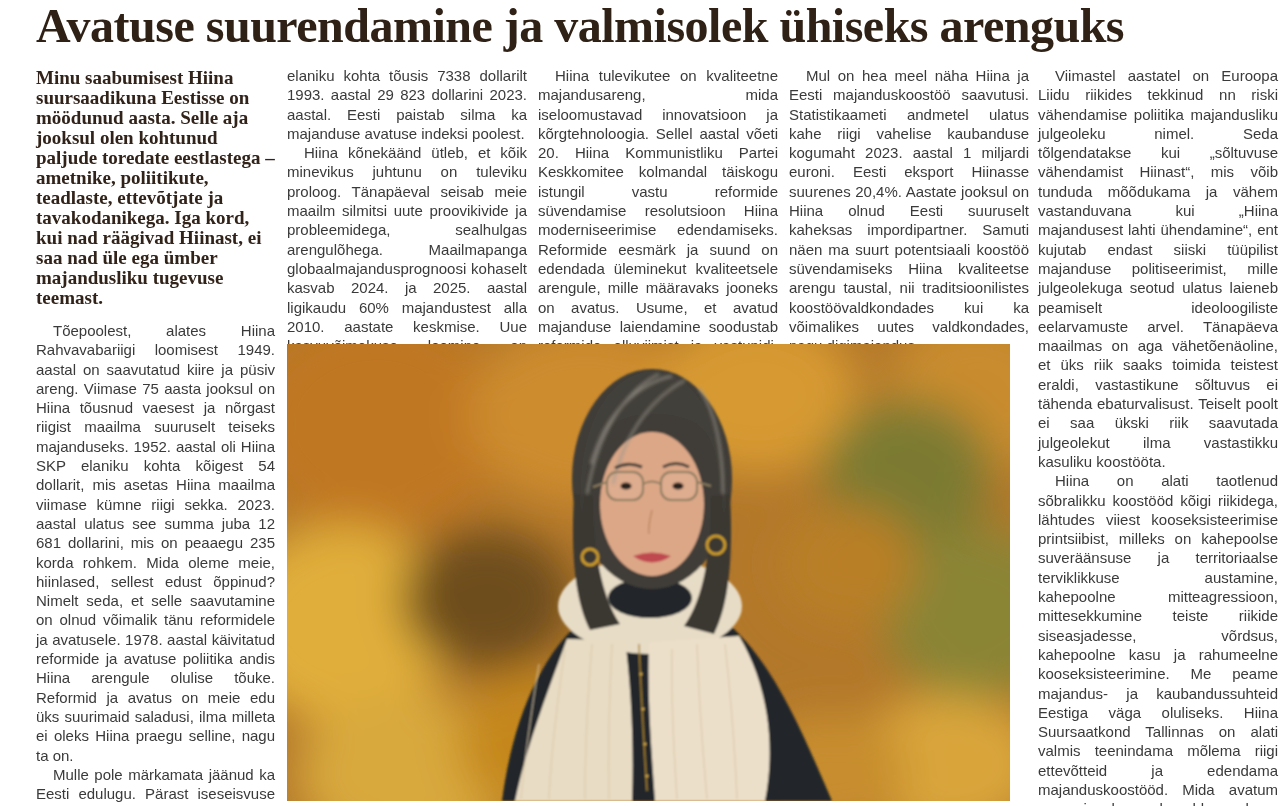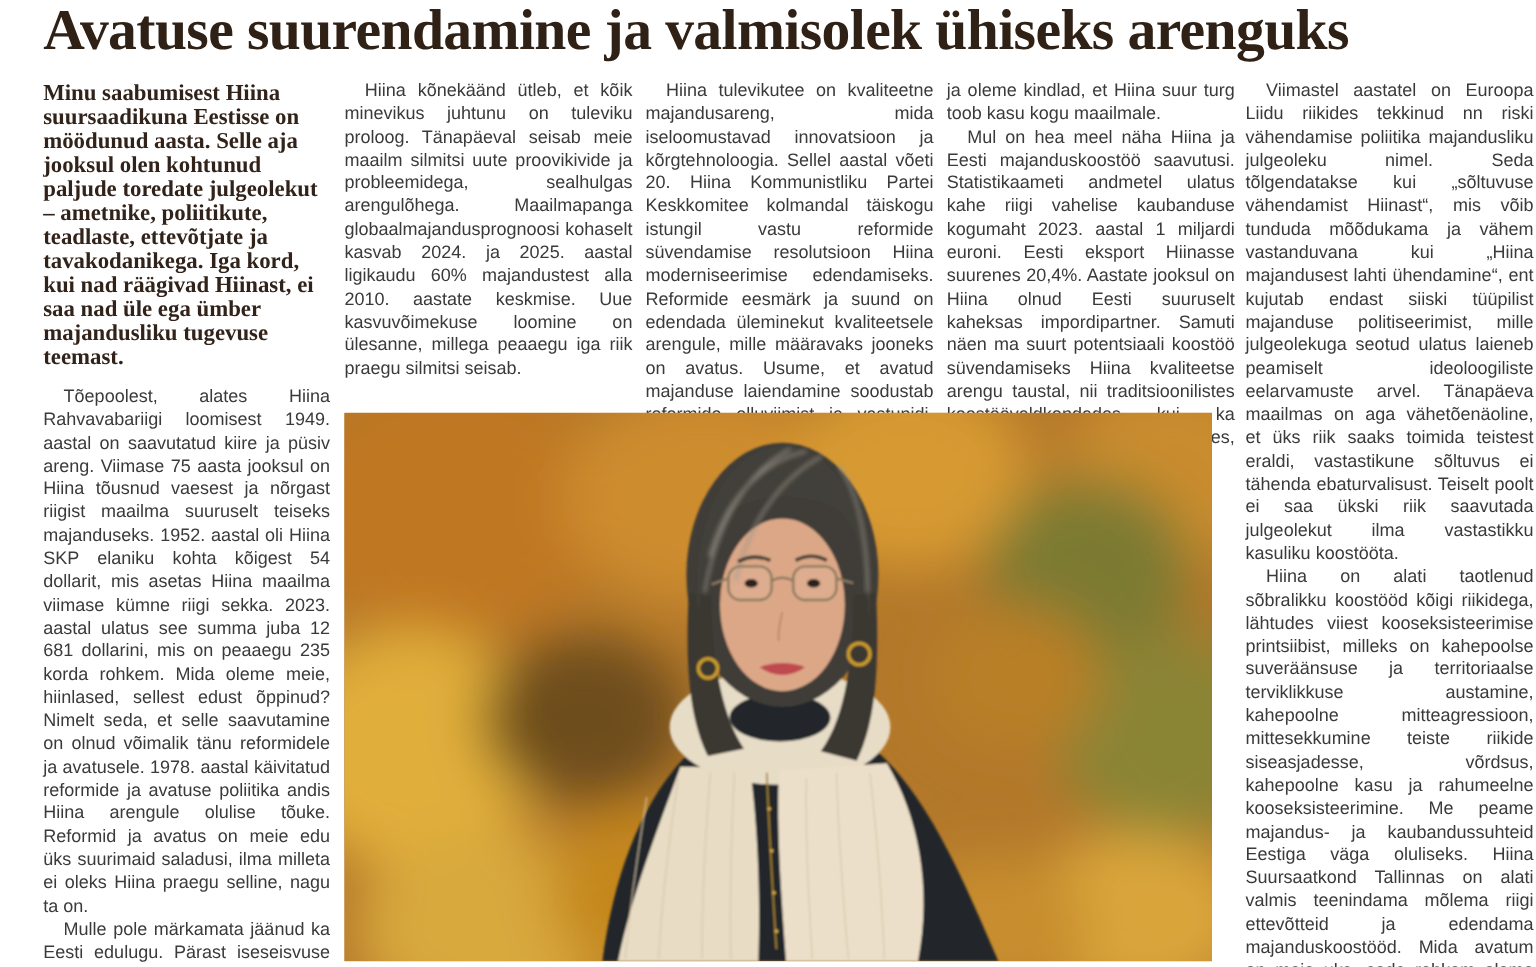--- a/index.html
+++ b/index.html
@@ -56,35 +56,35 @@
   .photo svg{display:block;width:100%;height:100%;}
 </style>
 </head>
 <body>
 
 <div class="page">
 
   <h1 class="headline">Avatuse suurendamine ja valmisolek ühiseks arenguks</h1>
 
   <div class="col col-1">
-    <p class="intro">Minu saabumisest Hiina suursaadikuna Eestisse on möödunud aasta. Selle aja jooksul olen kohtunud paljude toredate julgeolekut – ametnike, poliitikute, teadlaste, ettevõtjate ja tavakodanikega. Iga kord, kui nad räägivad Hiinast, ei saa nad üle ega ümber majandusliku tugevuse teemast.</p>
+    <p class="intro">Minu saabumisest Hiina suursaadikuna Eestisse on möödunud aasta. Selle aja jooksul olen kohtunud paljude toredate eestlastega – ametnike, poliitikute, teadlaste, ettevõtjate ja tavakodanikega. Iga kord, kui nad räägivad Hiinast, ei saa nad üle ega ümber majandusliku tugevuse teemast.</p>
     <p class="indent">Tõepoolest, alates Hiina Rahvavabariigi loomisest 1949. aastal on saavutatud kiire ja püsiv areng. Viimase 75 aasta jooksul on Hiina tõusnud vaesest ja nõrgast riigist maailma suuruselt teiseks majanduseks. 1952. aastal oli Hiina SKP elaniku kohta kõigest 54 dollarit, mis asetas Hiina maailma viimase kümne riigi sekka. 2023. aastal ulatus see summa juba 12 681 dollarini, mis on peaaegu 235 korda rohkem. Mida oleme meie, hiinlased, sellest edust õppinud? Nimelt seda, et selle saavutamine on olnud võimalik tänu reformidele ja avatusele. 1978. aastal käivitatud reformide ja avatuse poliitika andis Hiina arengule olulise tõuke. Reformid ja avatus on meie edu üks suurimaid saladusi, ilma milleta ei oleks Hiina praegu selline, nagu ta on.</p>
     <p class="indent">Mulle pole märkamata jäänud ka Eesti edulugu. Pärast iseseisvuse taastamist 1991. aastal on Eesti läbi teinud olulised majandusreformid ja tehnoloogilised uuendused. Riigi SKP</p>
   </div>
 
   <div class="col col-2">
+    <p>elaniku kohta tõusis 7338 dollarilt 1993. aastal 29 823 dollarini 2023. aastal. Eesti paistab silma ka majanduse avatuse indeksi poolest.</p>
     <p class="indent">Hiina kõnekäänd ütleb, et kõik minevikus juhtunu on tuleviku proloog. Tänapäeval seisab meie maailm silmitsi uute proovikivide ja probleemidega, sealhulgas arengulõhega. Maailmapanga globaalmajandusprognoosi kohaselt kasvab 2024. ja 2025. aastal ligikaudu 60% majandustest alla 2010. aastate keskmise. Uue kasvuvõimekuse loomine on ülesanne, millega peaaegu iga riik praegu silmitsi seisab.</p>
   </div>
 
   <div class="col col-3">
     <p class="indent">Hiina tulevikutee on kvaliteetne majandusareng, mida iseloomustavad innovatsioon ja kõrgtehnoloogia. Sellel aastal võeti 20. Hiina Kommunistliku Partei Keskkomitee kolmandal täiskogu istungil vastu reformide süvendamise resolutsioon Hiina moderniseerimise edendamiseks. Reformide eesmärk ja suund on edendada üleminekut kvaliteetsele arengule, mille määravaks jooneks on avatus. Usume, et avatud majanduse laiendamine soodustab reformide elluviimist ja vastupidi. Me suurendame oma moderniseerimisteekonnal koostööd teiste riikidega</p>
   </div>
 
   <div class="col col-4">
-    <p>ja oleme kindlad, et Hiina suur turg toob kasu kogu maailmale.</p>
     <p class="indent">Mul on hea meel näha Hiina ja Eesti majanduskoostöö saavutusi. Statistikaameti andmetel ulatus kahe riigi vahelise kaubanduse kogumaht 2023. aastal 1 miljardi euroni. Eesti eksport Hiinasse suurenes 20,4%. Aastate jooksul on Hiina olnud Eesti suuruselt kaheksas impordipartner. Samuti näen ma suurt potentsiaali koostöö süvendamiseks Hiina kvaliteetse arengu taustal, nii traditsioonilistes koostöövaldkondades kui ka võimalikes uutes valdkondades, nagu digimajandus,</p>
   </div>
 
   <div class="col col-5">
     <p class="indent">Viimastel aastatel on Euroopa Liidu riikides tekkinud nn riski vähendamise poliitika majandusliku julgeoleku nimel. Seda tõlgendatakse kui „sõltuvuse vähendamist Hiinast“, mis võib tunduda mõõdukama ja vähem vastanduvana kui „Hiina majandusest lahti ühendamine“, ent kujutab endast siiski tüüpilist majanduse politiseerimist, mille julgeolekuga seotud ulatus laieneb peamiselt ideoloogiliste eelarvamuste arvel. Tänapäeva maailmas on aga vähetõenäoline, et üks riik saaks toimida teistest eraldi, vastastikune sõltuvus ei tähenda ebaturvalisust. Teiselt poolt ei saa ükski riik saavutada julgeolekut ilma vastastikku kasuliku koostööta.</p>
     <p class="indent">Hiina on alati taotlenud sõbralikku koostööd kõigi riikidega, lähtudes viiest kooseksisteerimise printsiibist, milleks on kahepoolse suveräänsuse ja territoriaalse terviklikkuse austamine, kahepoolne mitteagressioon, mittesekkumine teiste riikide siseasjadesse, võrdsus, kahepoolne kasu ja rahumeelne kooseksisteerimine. Me peame majandus- ja kaubandussuhteid Eestiga väga oluliseks. Hiina Suursaatkond Tallinnas on alati valmis teenindama mõlema riigi ettevõtteid ja edendama majanduskoostööd. Mida avatum on meie uks, seda rohkem oleme valmis osalema ühises arengus kogu maailmaga, sealhulgas Eestiga.</p>
   </div>
 
   <div class="photo" title="Portrait of a woman with shoulder-length dark grey hair, rimless glasses, gold hoop earrings, a dark sweater and a cream knitted scarf, in front of blurred orange autumn foliage">
     <svg viewBox="0 0 723 457" preserveAspectRatio="none" aria-hidden="true">

